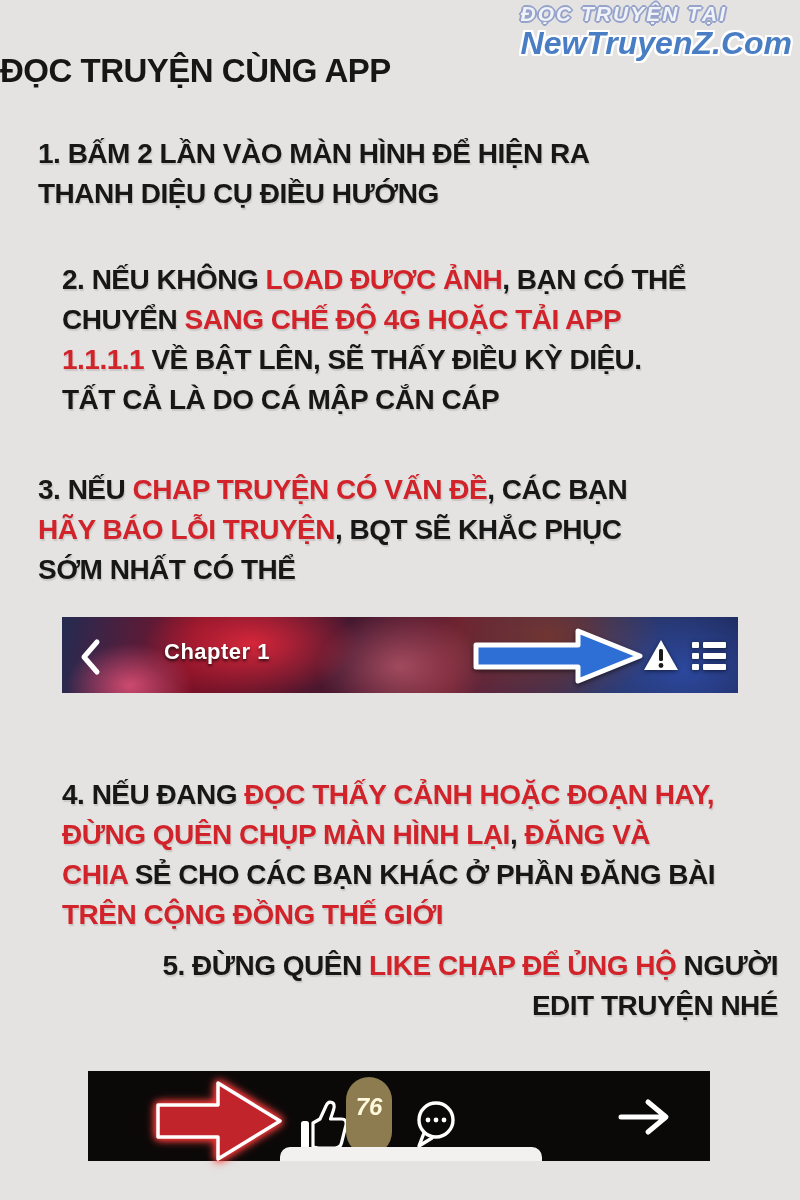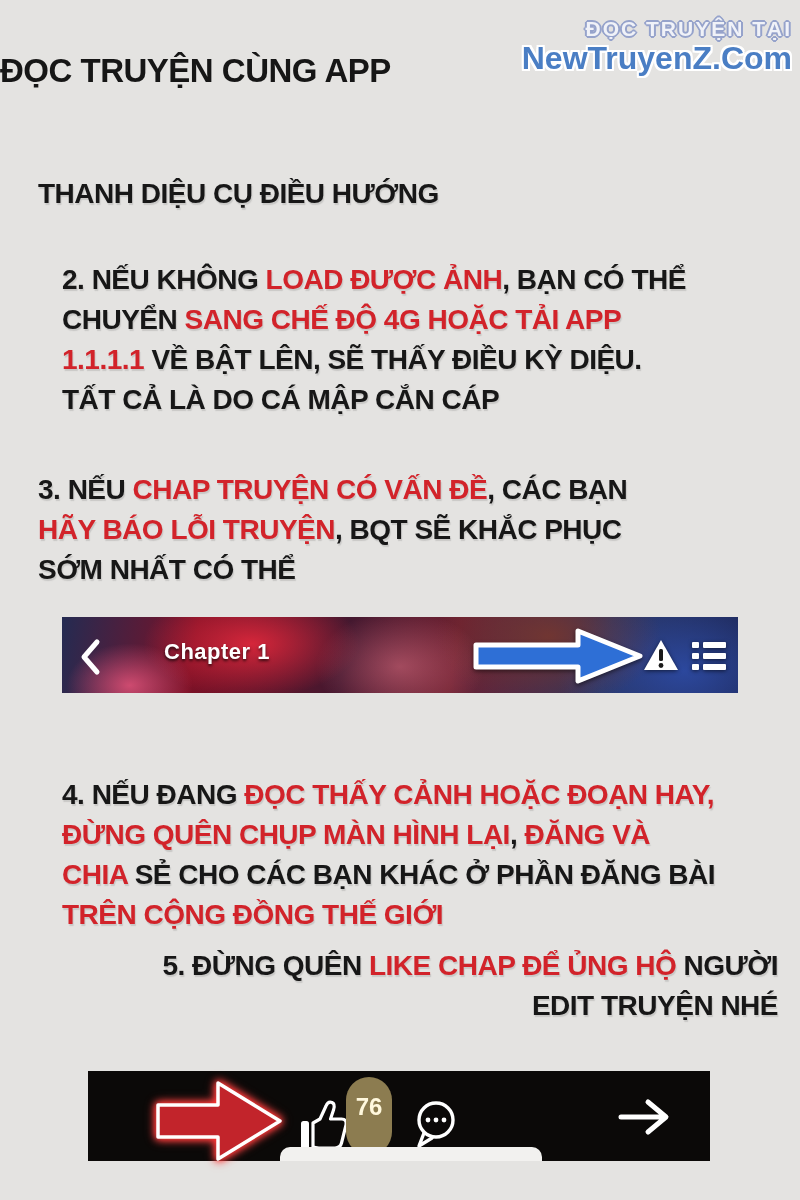--- a/index.html
+++ b/index.html
@@ -3,21 +3,21 @@
 <meta charset="utf-8">
 <style>
   html,body{margin:0;padding:0;}
   .page{
     position:relative; width:800px; height:1200px; overflow:hidden;
     background:#e4e3e1;
     font-family:"Liberation Sans", sans-serif;
   }
 
   
-  .watermark{position:absolute; top:18px; right:8px; text-align:right; z-index:6; line-height:1;}
+  .watermark{position:absolute; top:3px; right:8px; text-align:left; z-index:6; line-height:1;font-style:italic;}
   .wm1{
     font-size:21px; font-weight:800; letter-spacing:2px; color:#f0f2f8;
     text-shadow:-2px 0 0 #96a3cb, 2px 0 0 #96a3cb, 0 -2px 0 #96a3cb, 0 2px 0 #96a3cb,
                 -1px -1px 0 #96a3cb, 1px 1px 0 #96a3cb, -1px 1px 0 #96a3cb, 1px -1px 0 #96a3cb;
   }
   .wm2{
     margin-top:3px; font-size:32px; font-weight:800; letter-spacing:0; color:#4a7ec4;
     text-shadow:-2px 0 0 #fff, 2px 0 0 #fff, 0 -2px 0 #fff, 0 2px 0 #fff,
                 -2px -2px 0 #fff, 2px 2px 0 #fff, -2px 2px 0 #fff, 2px -2px 0 #fff;
   }
@@ -61,21 +61,21 @@
     position:absolute; top:1071px; left:88px; width:622px; height:90px;
     background:#0b0908;
   }
   .bb-red-arrow{
     position:absolute; left:62px; top:3px;
     filter:drop-shadow(0 0 4px #ff2a2a) drop-shadow(0 0 3px #ff5050);
   }
   .bb-like{position:absolute; left:208px; top:24px;}
   .bb-badge{
     position:absolute; left:258px; top:6px; width:46px; height:78px;
-    border-radius:23px; background:#8c7c50;
+    border-radius:23px; background:#8c7c50;font-style:italic;
   }
   .bb-badge span{
     display:block; text-align:center; margin-top:16px;
     font-size:24px; font-weight:700; color:#fff8dd;
   }
   .bb-comment{position:absolute; left:318px; top:24px;}
   .bb-next{position:absolute; left:528px; top:26px;}
   .bb-sheet{
     position:absolute; left:192px; top:76px; width:262px; height:14px;
     background:#f2f1ef; border-radius:10px 10px 0 0;
@@ -86,21 +86,21 @@
 
 <div class="page">
 
   <div class="watermark">
     <div class="wm1">ĐỌC TRUYỆN TẠI</div>
     <div class="wm2">NewTruyenZ.Com</div>
   </div>
 
   <div class="title">ĐỌC TRUYỆN CÙNG APP</div>
 
-  <div class="para p1"><br><span class="seg black">THANH DIỆU CỤ ĐIỀU HƯỚNG</span></div>
+  <div class="para p1"><span class="seg black">1. BẤM 2 LẦN VÀO MÀN HÌNH ĐỂ HIỆN RA</span><br><span class="seg black">THANH DIỆU CỤ ĐIỀU HƯỚNG</span></div>
   <div class="para p2"><span class="seg black">2. NẾU KHÔNG </span><span class="seg red">LOAD ĐƯỢC ẢNH</span><span class="seg black">, BẠN CÓ THỂ</span><br><span class="seg black">CHUYỂN </span><span class="seg red">SANG CHẾ ĐỘ 4G HOẶC TẢI APP</span><br><span class="seg red">1.1.1.1</span><span class="seg black"> VỀ BẬT LÊN, SẼ THẤY ĐIỀU KỲ DIỆU.</span><br><span class="seg black">TẤT CẢ LÀ DO CÁ MẬP CẮN CÁP</span></div>
   <div class="para p3"><span class="seg black">3. NẾU </span><span class="seg red">CHAP TRUYỆN CÓ VẤN ĐỀ</span><span class="seg black">, CÁC BẠN</span><br><span class="seg black"></span><span class="seg red">HÃY BÁO LỖI TRUYỆN</span><span class="seg black">, BQT SẼ KHẮC PHỤC</span><br><span class="seg black">SỚM NHẤT CÓ THỂ</span></div>
 
   <div class="chapter-bar">
     <span class="cb-back">
       <svg width="26" height="40" viewBox="0 0 26 40">
         <polyline points="19,5 6,20 19,35" fill="none" stroke="#fff" stroke-width="5" stroke-linecap="round" stroke-linejoin="round"></polyline>
       </svg>
     </span>
     <span class="cb-title">Chapter 1</span>

